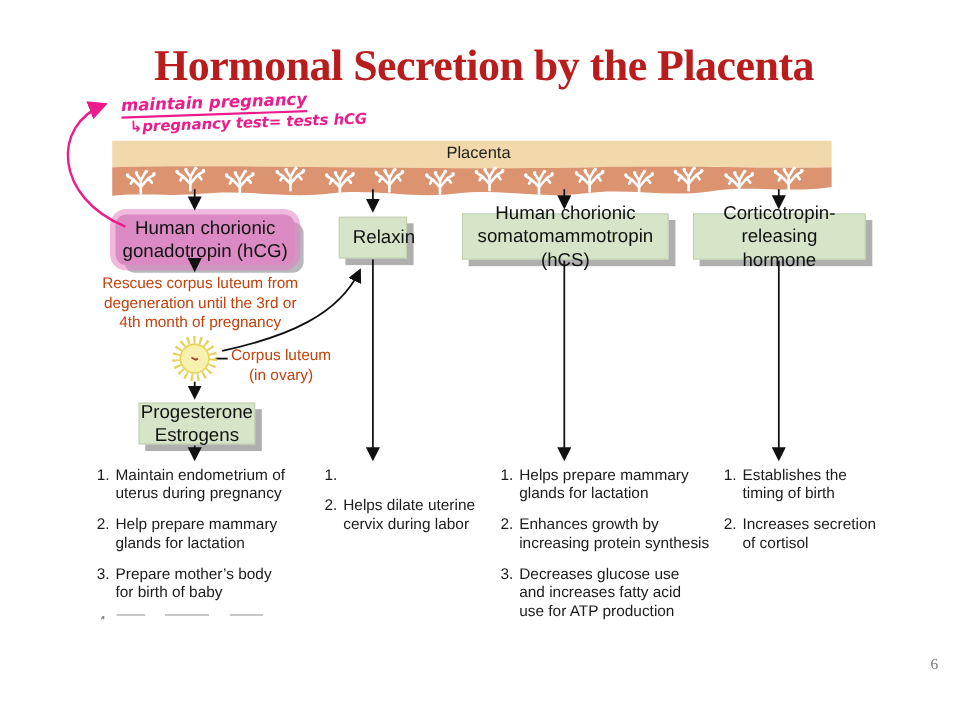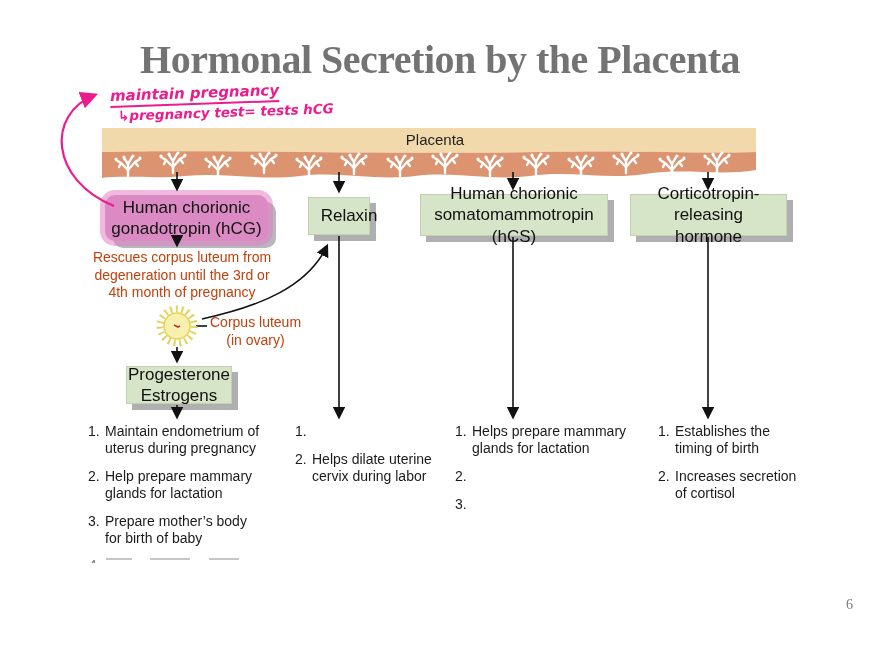--- a/index.html
+++ b/index.html
@@ -7,21 +7,21 @@
     width:880px;height:659px;position:relative;overflow:hidden;
     background:#ffffff;
     font-family:"Liberation Sans", sans-serif;
     color:#1b1b1b;
   }
   .title{
     position:absolute;top:36px;left:0;width:100%;
     text-align:center;
     font-family:"Liberation Serif", serif;
     font-weight:bold;font-size:40px;letter-spacing:-0.5px;
-    color:#737373;
+    color:#b91c1c;
   }
   
   .hand{position:absolute;color:#EC1C8D;font-style:italic;font-weight:bold;
     font-family:"DejaVu Sans", sans-serif;transform:rotate(-2deg);}
   .hand1{left:110px;top:84px;font-size:15px;}
   .hand1 span{border-bottom:2px solid #EC1C8D;padding-bottom:1px;}
   .hand2{left:118px;top:104px;font-size:13.5px;}
   
   .placenta-label{position:absolute;left:390px;top:131px;width:90px;text-align:center;
     font-size:15px;color:#222;}
@@ -185,23 +185,28 @@
 </div>
 
 <div class="col col3">
   <div class="item">
       <span class="n">1.</span>
       <span class="t">Helps prepare mammary
 glands for lactation</span>
     </div>
   <div class="item">
       <span class="n">2.</span>
+      <span class="t">Enhances growth by
+increasing protein synthesis</span>
     </div>
   <div class="item">
       <span class="n">3.</span>
+      <span class="t">Decreases glucose use
+and increases fatty acid
+use for ATP production</span>
     </div>
 </div>
 
 <div class="col col4">
   <div class="item">
       <span class="n">1.</span>
       <span class="t">Establishes the
 timing of birth</span>
     </div>
   <div class="item">

